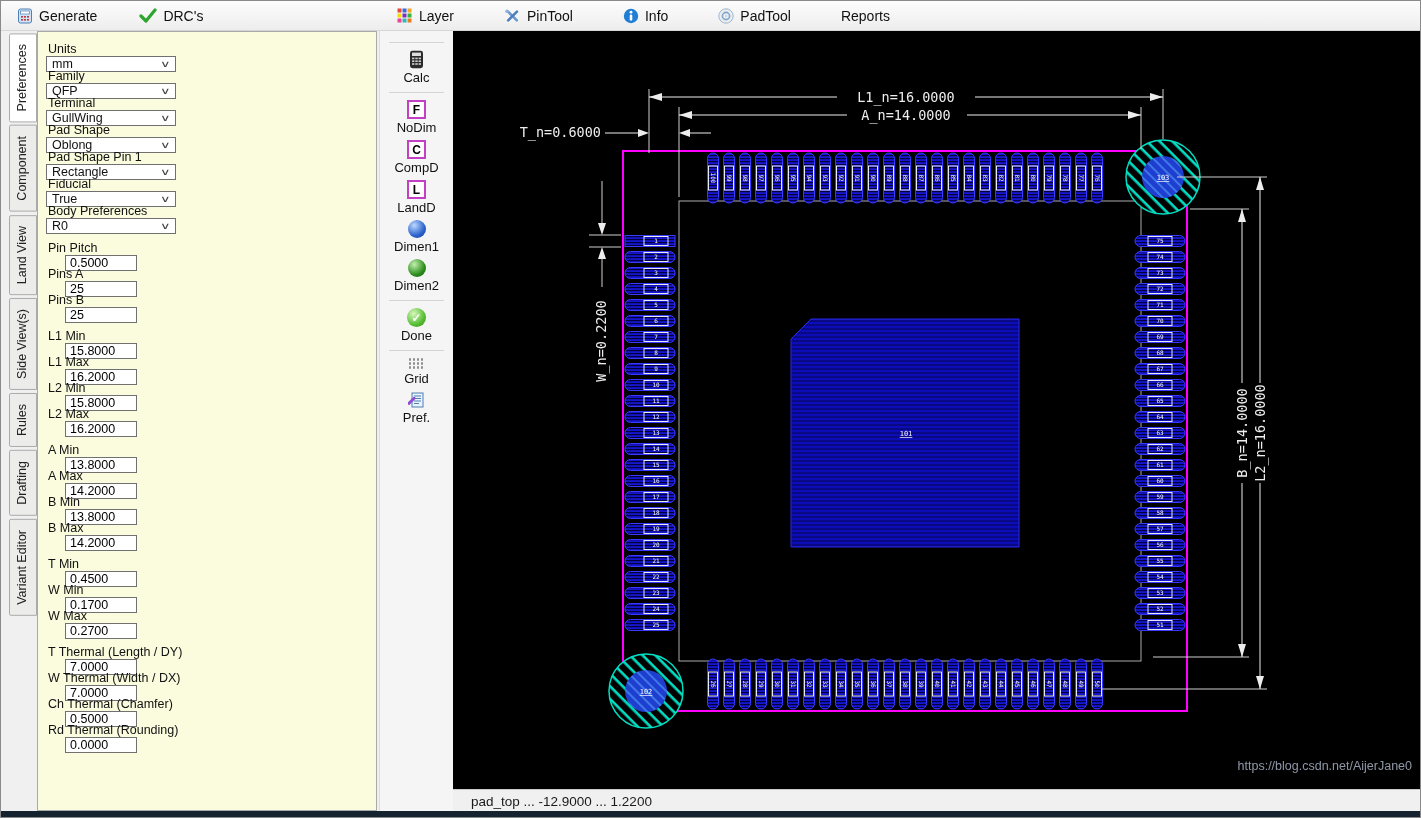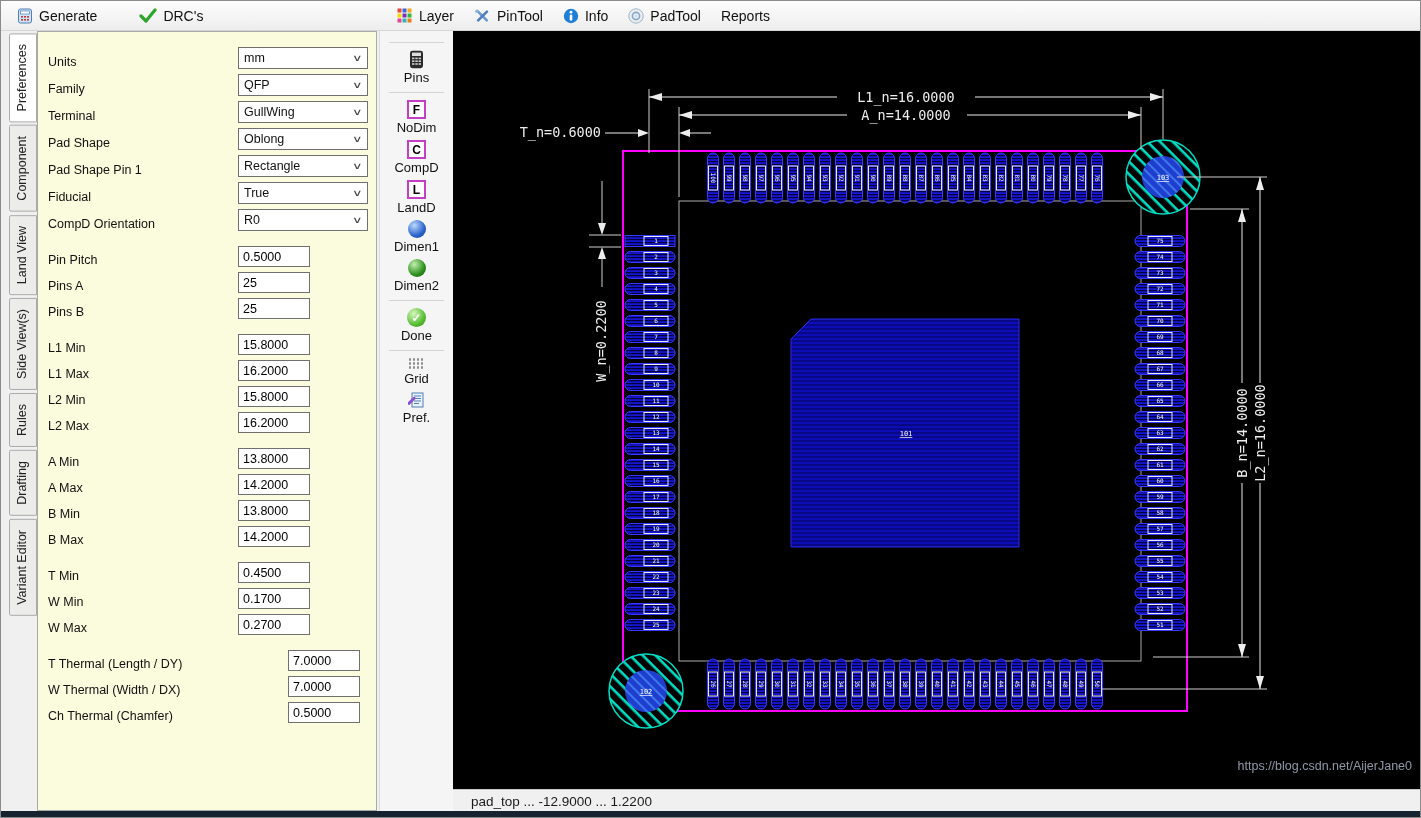--- a/index.html
+++ b/index.html
@@ -5,36 +5,36 @@
   * { box-sizing: border-box; margin: 0; padding: 0; }
   body { font-family: "Liberation Sans", sans-serif; background:#444; }
   .window { position:relative; width:1421px; height:818px; background:#F0F0F0; border:1px solid #8A8A8A; overflow:hidden; }
 
   
   .topbar { position:absolute; left:0; top:0; width:100%; height:30px;
     background:linear-gradient(#FDFDFD,#EDEDED); border-bottom:1px solid #D6D6D6;
     display:flex; align-items:center; font-size:14px; color:#111; }
   .tb-group { display:flex; align-items:center; }
   .tb-left { margin-left:12px; gap:34px; }
-  .tb-right { position:absolute; left:392px; gap:12px; }
+  .tb-right { position:absolute; left:392px; gap:42px; }
   .tb-item { display:flex; align-items:center; gap:6px; cursor:default; padding:2px 4px; }
   .tb-item svg { display:block; }
 
   
   .tabstrip { position:absolute; left:0; top:30px; width:36px; bottom:6px;
     display:flex; flex-direction:column; align-items:flex-end; padding-top:2px; gap:3px; }
   .tab { writing-mode:vertical-rl; transform:rotate(180deg);
     font-size:12.5px; color:#222; background:#ECECEA; border:1px solid #ABABAB;
     padding:10px 5px; width:28px; text-align:center; border-radius:0 2px 2px 0; }
   .tab.active { background:#FFFFFF; }
 
   
   .panel { position:absolute; left:36px; top:30px; width:340px; bottom:6px;
     background:#FBFBDE; border:1px solid #A9A9A9; padding:10px 8px 0 8px; overflow:hidden; }
-  .frow { display:flex; align-items:flex-end; height:27px; font-size:12.5px; color:#111; }
+  .frow { display:flex; align-items:flex-start; height:27px; font-size:12.5px; color:#111;flex-direction:column; }
   .frow.inrow { height:26px; }
   .frow .flabel { flex:1; padding-left:2px; }
   .selbox { width:130px; height:22px; background:#FFF; border:1px solid #707070;
     display:flex; align-items:center; justify-content:space-between; padding:0 6px 0 5px;
     font-size:12.5px; }
   .selbox .chev { font-size:9px; color:#444; transform:scaleX(1.6); }
   .fin { width:72px; height:21px; background:#FFF; border:1px solid #707070;
     font-family:"Liberation Sans",sans-serif; font-size:12.5px; padding:0 0 0 4px; margin-right:58px;margin-left:19px; }
   .frow.thermal .fin { margin-right:8px; }
   .fgap { height:10px; }
@@ -192,21 +192,21 @@
           </div>
         </div>
         <div class="frow">
           <span class="flabel">Fiducial</span>
           <div class="selbox">
             <span>True</span>
             <span class="chev">∨</span>
           </div>
         </div>
         <div class="frow">
-          <span class="flabel">CompD Orientation</span>
+          <span class="flabel">Body Preferences</span>
           <div class="selbox">
             <span>R0</span>
             <span class="chev">∨</span>
           </div>
         </div>
       </div>
     <div id="input-groups">
         <div class="fgap"></div>
         <div class="frow inrow">
           <span class="flabel">Pin Pitch</span>
@@ -272,20 +272,24 @@
           <span class="flabel">T Thermal (Length / DY)</span>
           <input class="fin" value="7.0000" style="">
         </div>
         <div class="frow inrow thermal">
           <span class="flabel">W Thermal (Width / DX)</span>
           <input class="fin" value="7.0000" style="">
         </div>
         <div class="frow inrow thermal">
           <span class="flabel">Ch Thermal (Chamfer)</span>
           <input class="fin" value="0.5000" style="">
+        </div>
+        <div class="frow inrow thermal">
+          <span class="flabel">Rd Thermal (Rounding)</span>
+          <input class="fin" value="0.0000" style="">
         </div>
       </div>
   </div>
 
   <div class="toolcol">
     <div class="tc-sep"></div>
     <div class="tc-item">
       <svg width="15" height="19" viewBox="0 0 15 19">
         <rect x="1" y="0.8" width="13" height="17.4" rx="2.4" fill="#2B2B2B"></rect>
         <rect x="3" y="2.6" width="9" height="3.4" fill="#DDD"></rect>
@@ -294,21 +298,21 @@
             <rect x="6.3" y="7.6" width="2.4" height="1.6"></rect>
             <rect x="9.6" y="7.6" width="2.4" height="1.6"></rect>
             <rect x="3" y="10.4" width="2.4" height="1.6"></rect>
             <rect x="6.3" y="10.4" width="2.4" height="1.6"></rect>
             <rect x="9.6" y="10.4" width="2.4" height="1.6"></rect>
             <rect x="3" y="13.2" width="2.4" height="1.6"></rect>
             <rect x="6.3" y="13.2" width="2.4" height="1.6"></rect>
             <rect x="9.6" y="13.2" width="2.4" height="1.6"></rect>
           </g>
       </svg>
-      <span class="tc-label">Pins</span>
+      <span class="tc-label">Calc</span>
     </div>
     <div class="tc-sep"></div>
     <div class="tc-item">
       <span class="lbox">F</span>
       <span class="tc-label">NoDim</span>
     </div>
     <div class="tc-item">
       <span class="lbox">C</span>
       <span class="tc-label">CompD</span>
     </div>

